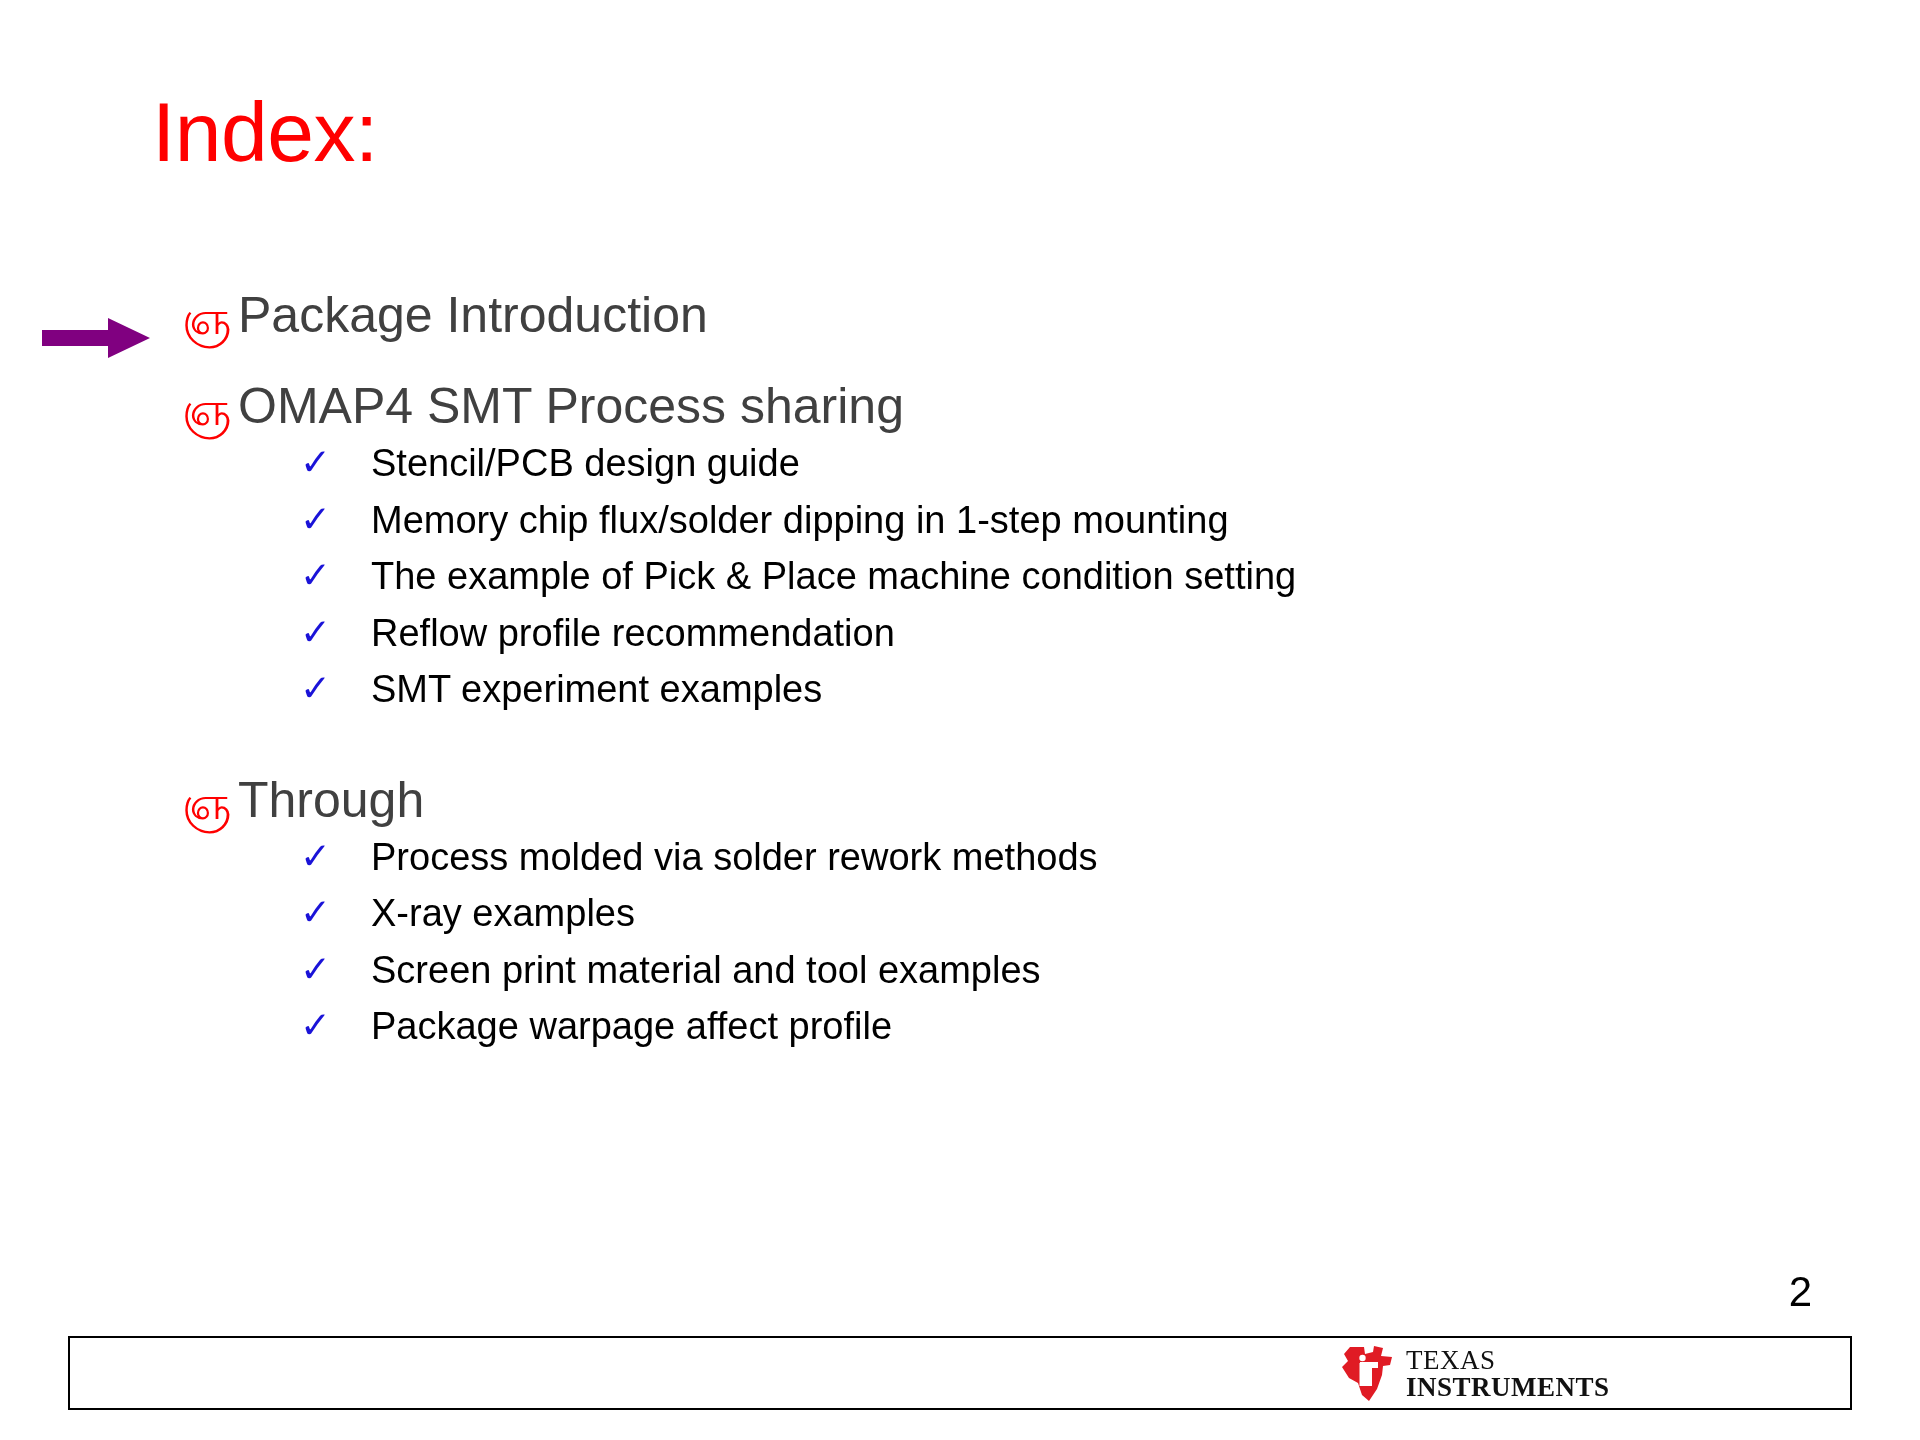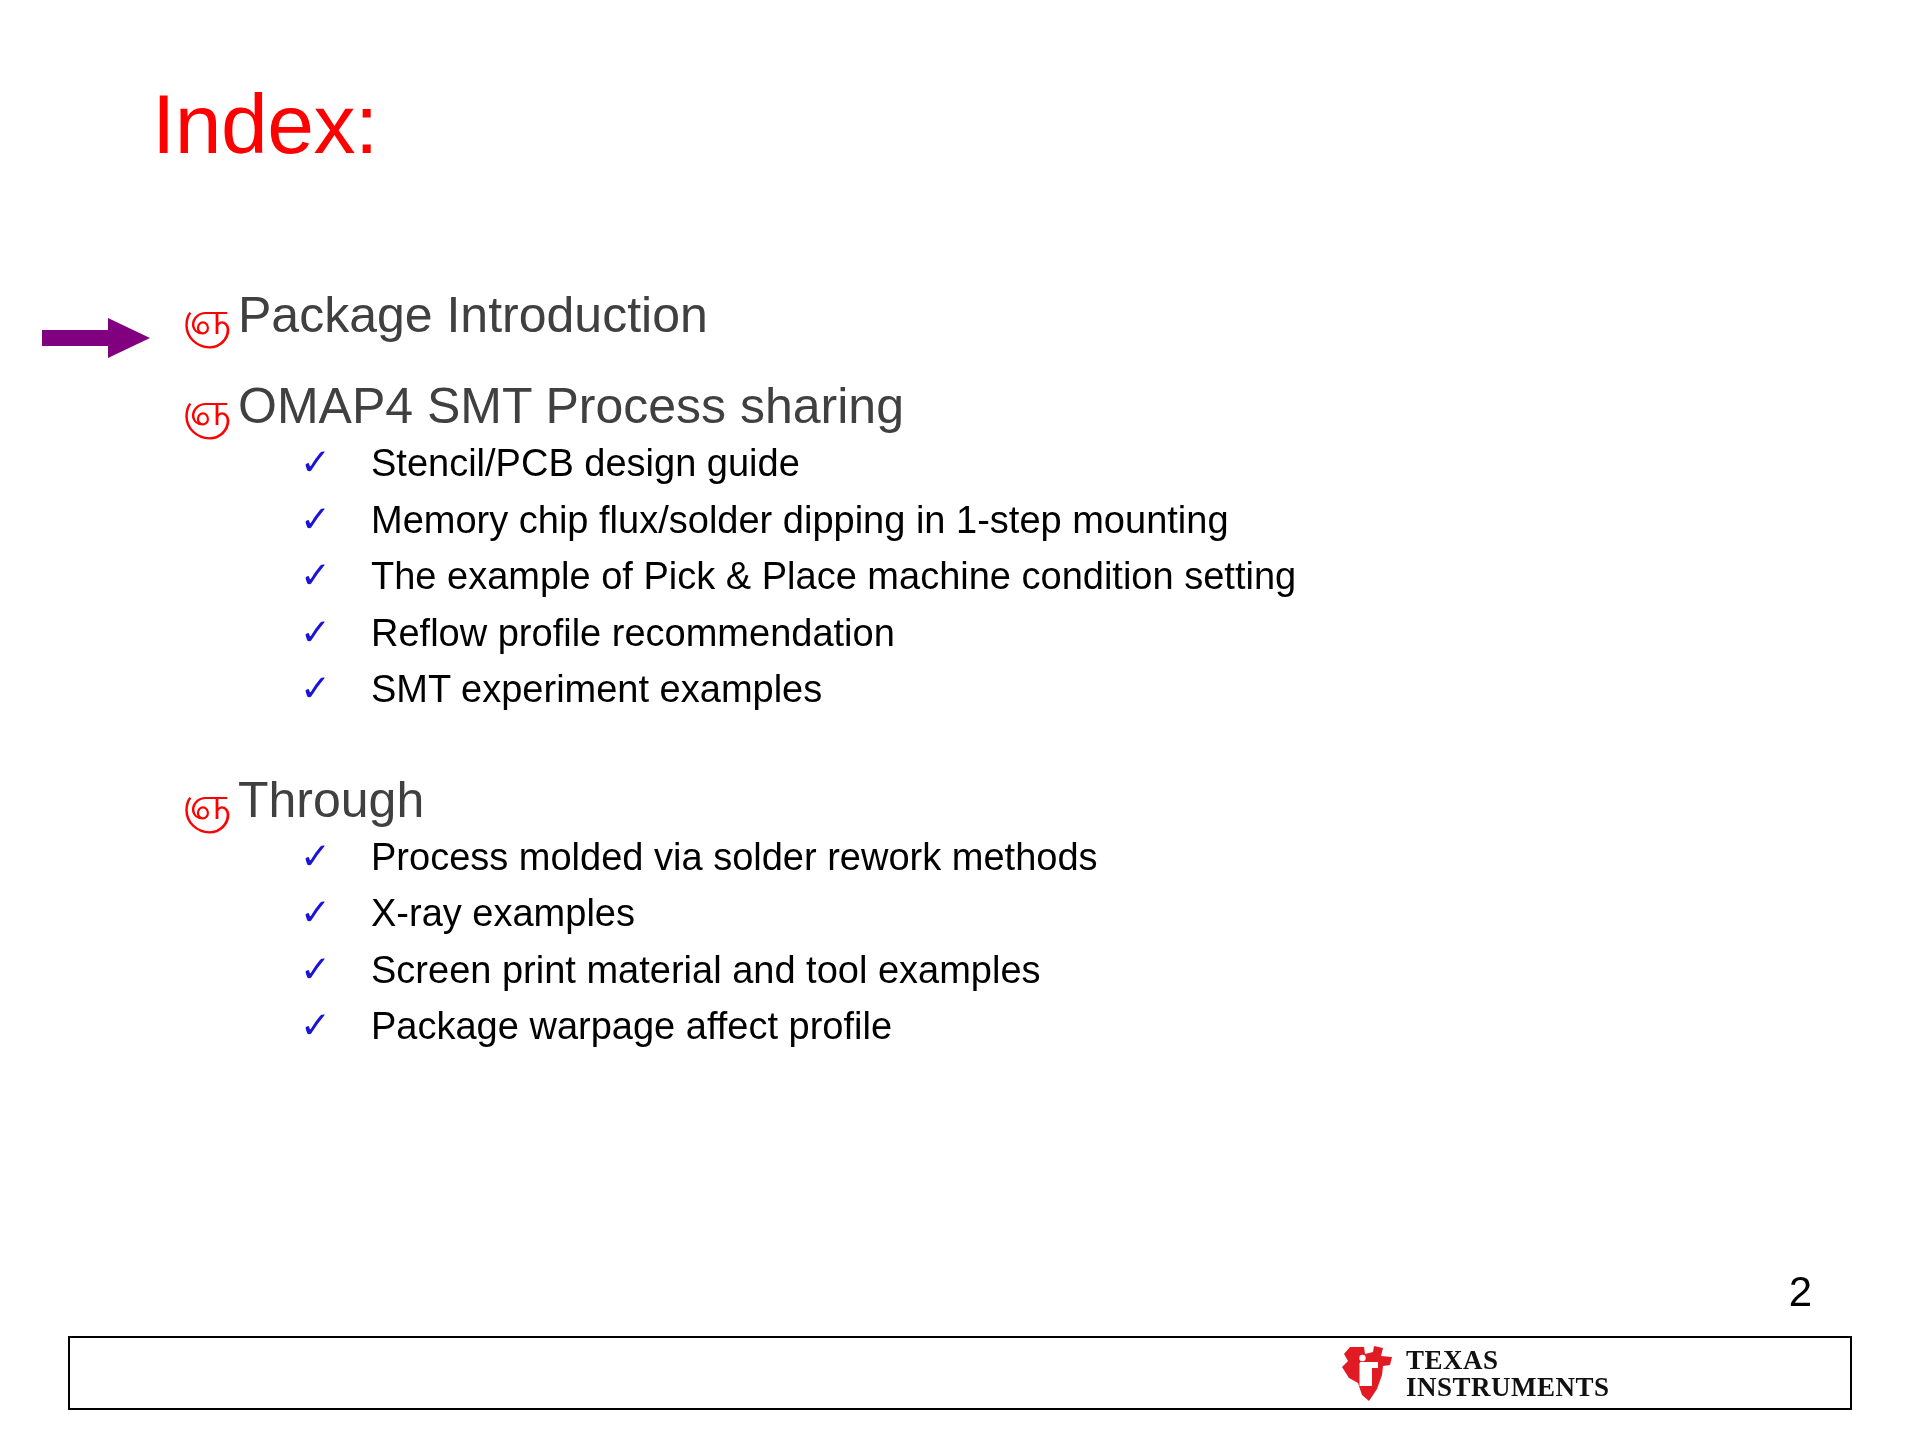--- a/index.html
+++ b/index.html
@@ -16,21 +16,21 @@
     height: 1440px;
     background: #ffffff;
     overflow: hidden;
     box-sizing: border-box;
   }
 
   
   .slide-title {
     position: absolute;
     left: 152px;
-    top: 82px;
+    top: 90px;
     font-size: 84px;
     line-height: 1.0;
     color: #ff0000;
     font-family: "Liberation Sans", sans-serif;
     font-weight: 400;
     letter-spacing: -0.5px;
     white-space: nowrap;
   }
 
   
@@ -138,21 +138,21 @@
     display: flex;
     flex-direction: column;
     justify-content: center;
     font-family: "Liberation Serif", serif;
     color: #111111;
     line-height: 1.0;
   }
   .ti-logo .ti-words .w1 {
     font-size: 27px;
     letter-spacing: 0.5px;
-    font-weight: 700;
+    font-weight: 400;
   }
   .ti-logo .ti-words .w2 {
     font-size: 27px;
     letter-spacing: 0.5px;
     font-weight: 700;
     margin-top: 0;
   }
 </style>
 </head>
 <body>

